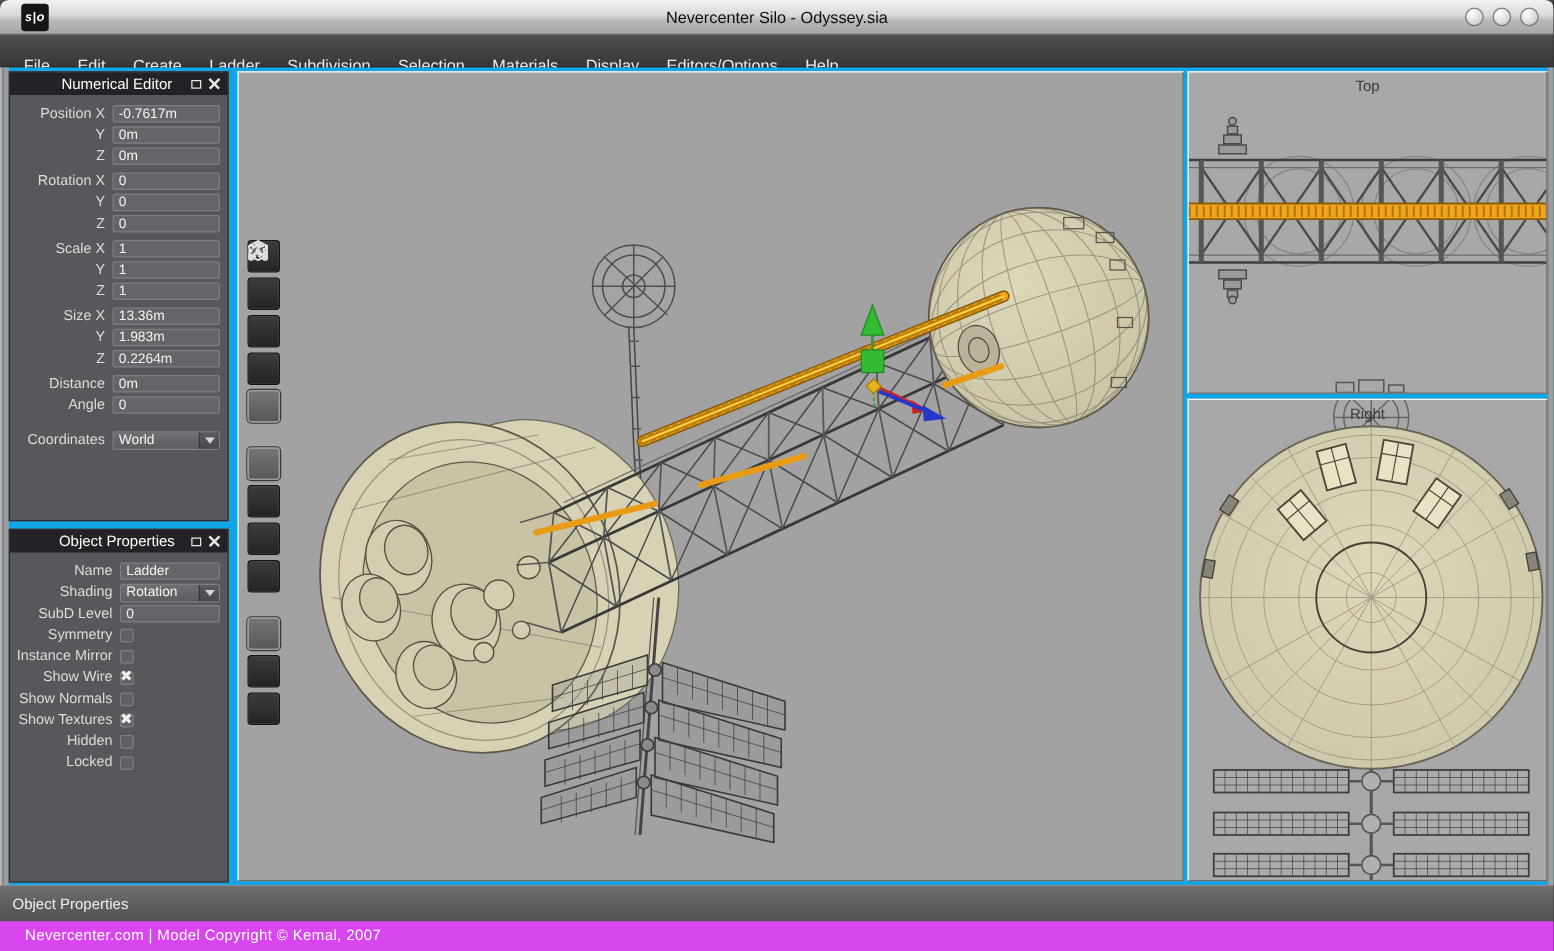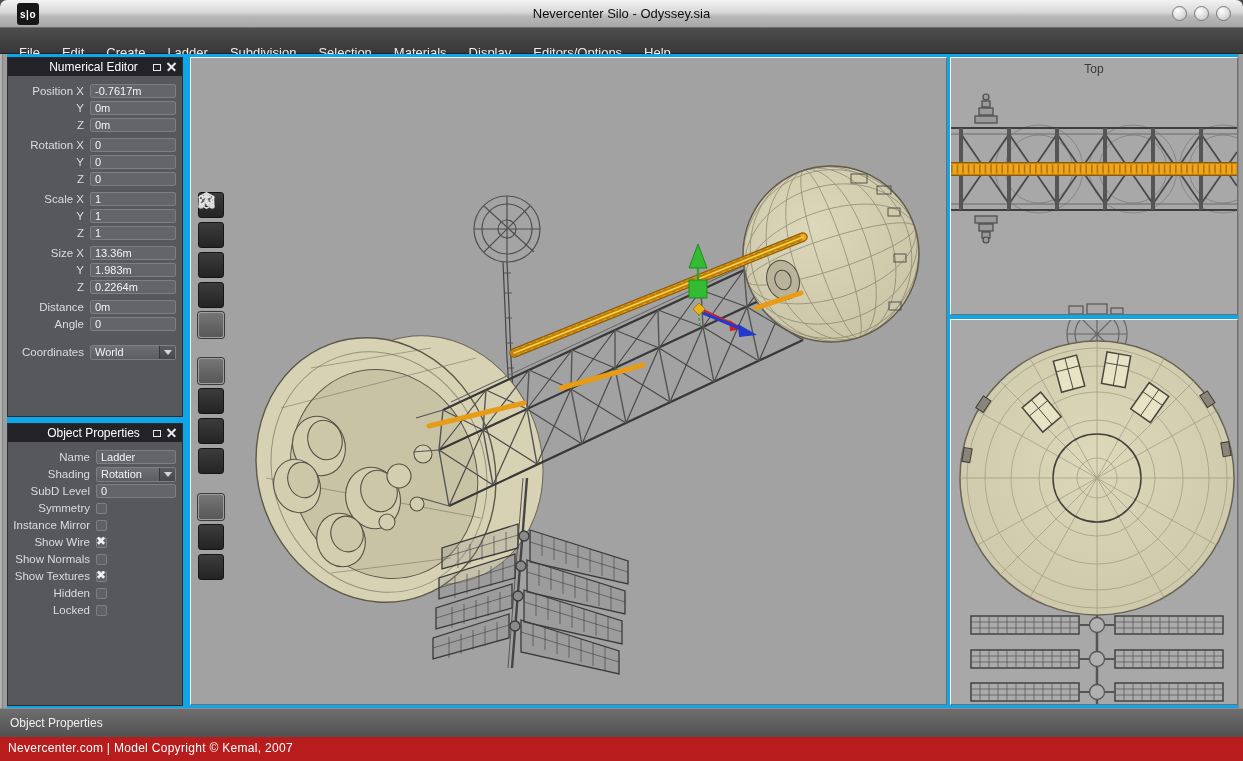--- a/index.html
+++ b/index.html
@@ -6,21 +6,21 @@
   html,body { width:1243px; height:761px; background:#000; overflow:hidden; }
   body { font-family:"Liberation Sans","DejaVu Sans",sans-serif; }
   .window { position:relative; width:1243px; height:761px; background:#4b4b4b; }
 
   
   .titlebar { position:relative; height:28px;
     background:linear-gradient(180deg,#f2f2f2 0%,#d9d9d9 45%,#b9b9b9 60%,#a6a6a6 100%);
     border-bottom:1px solid #6f6f6f; border-radius:7px 7px 0 0; }
   .logo { position:absolute; left:17px; top:3px; width:22px; height:22px; background:#161616;
     border-radius:3px; color:#fff; font-size:10px; font-weight:bold; display:flex;
-    align-items:center; justify-content:center; letter-spacing:0.5px; }
+    align-items:center; justify-content:center; letter-spacing:0.5px;font-style:italic; }
   .title { position:absolute; left:0; right:0; top:0; height:28px; line-height:28px;
     text-align:center; font-size:13px; font-weight:normal; color:#0d0d0d; }
   .win-buttons { position:absolute; right:12px; top:6px; display:flex; gap:7px; }
   .win-btn { width:15px; height:15px; border-radius:50%; border:1px solid #7a7a7a;
     background:radial-gradient(circle at 35% 30%,#ffffff 0%,#e3e3e3 45%,#bdbdbd 100%); }
 
   
   .menubar { height:26px; background:linear-gradient(180deg,#4d4d4d,#383838);
     border-bottom:1px solid #222; display:flex; align-items:center; padding-left:8px; }
   .menu-item { color:#ececec; font-size:13px; padding:0 11px; line-height:26px; cursor:default;margin-top:25px; }
@@ -85,22 +85,22 @@
   .tbtn { width:26px; height:26px; border:1px solid #151515; border-radius:3px;
     background:linear-gradient(180deg,#3c3c3c,#242424); display:flex; align-items:center;
     justify-content:center; }
   .tbtn.sel { background:linear-gradient(180deg,#757575,#585858); border:1px solid #9d9d9d;
     box-shadow:0 0 0 1px #3a3a3a; }
 
   
   .statusbar { height:29px; background:linear-gradient(180deg,#6e6e6e,#515151);
     border-top:1px solid #8d8d8d; color:#f0f0f0; font-size:12px; line-height:28px;
     padding-left:10px; }
-  .footer { height:24px; background:#b91c1c; color:#fff; font-size:12px; line-height:23px;
-    padding-left:8px; letter-spacing:0.3px; }
+  .footer { height:24px; background:#d946ef; color:#fff; font-size:12px; line-height:23px;
+    padding-left:20px; letter-spacing:0.3px; }
 </style>
 </head>
 <body>
 
 <div class="window">
 
   <div class="titlebar">
     <div class="logo">s|o</div>
     <div class="title">Nevercenter Silo - Odyssey.sia</div>
     <div class="win-buttons">
@@ -554,20 +554,21 @@
 
         <g fill="none" stroke="#555" stroke-width="1.2">
           <rect x="118" y="248" width="14" height="8"></rect>
             <rect x="136" y="246" width="20" height="10"></rect>
           <rect x="160" y="250" width="12" height="6"></rect>
         </g>
       </svg>
     </div>
 
     <div class="vp vp-right">
+      <div class="vp-label">Right</div>
       <svg width="286" height="384" viewBox="0 0 286 384">
         <defs>
           <radialGradient id="sph2" cx="50%" cy="42%" r="70%">
             <stop offset="0%" stop-color="#ded8bb"></stop>
               <stop offset="100%" stop-color="#ccc6a8"></stop>
           </radialGradient>
         </defs>
 
         <g fill="none" stroke="#666" stroke-width="1.2">
           <circle cx="146" cy="14" r="30"></circle>

